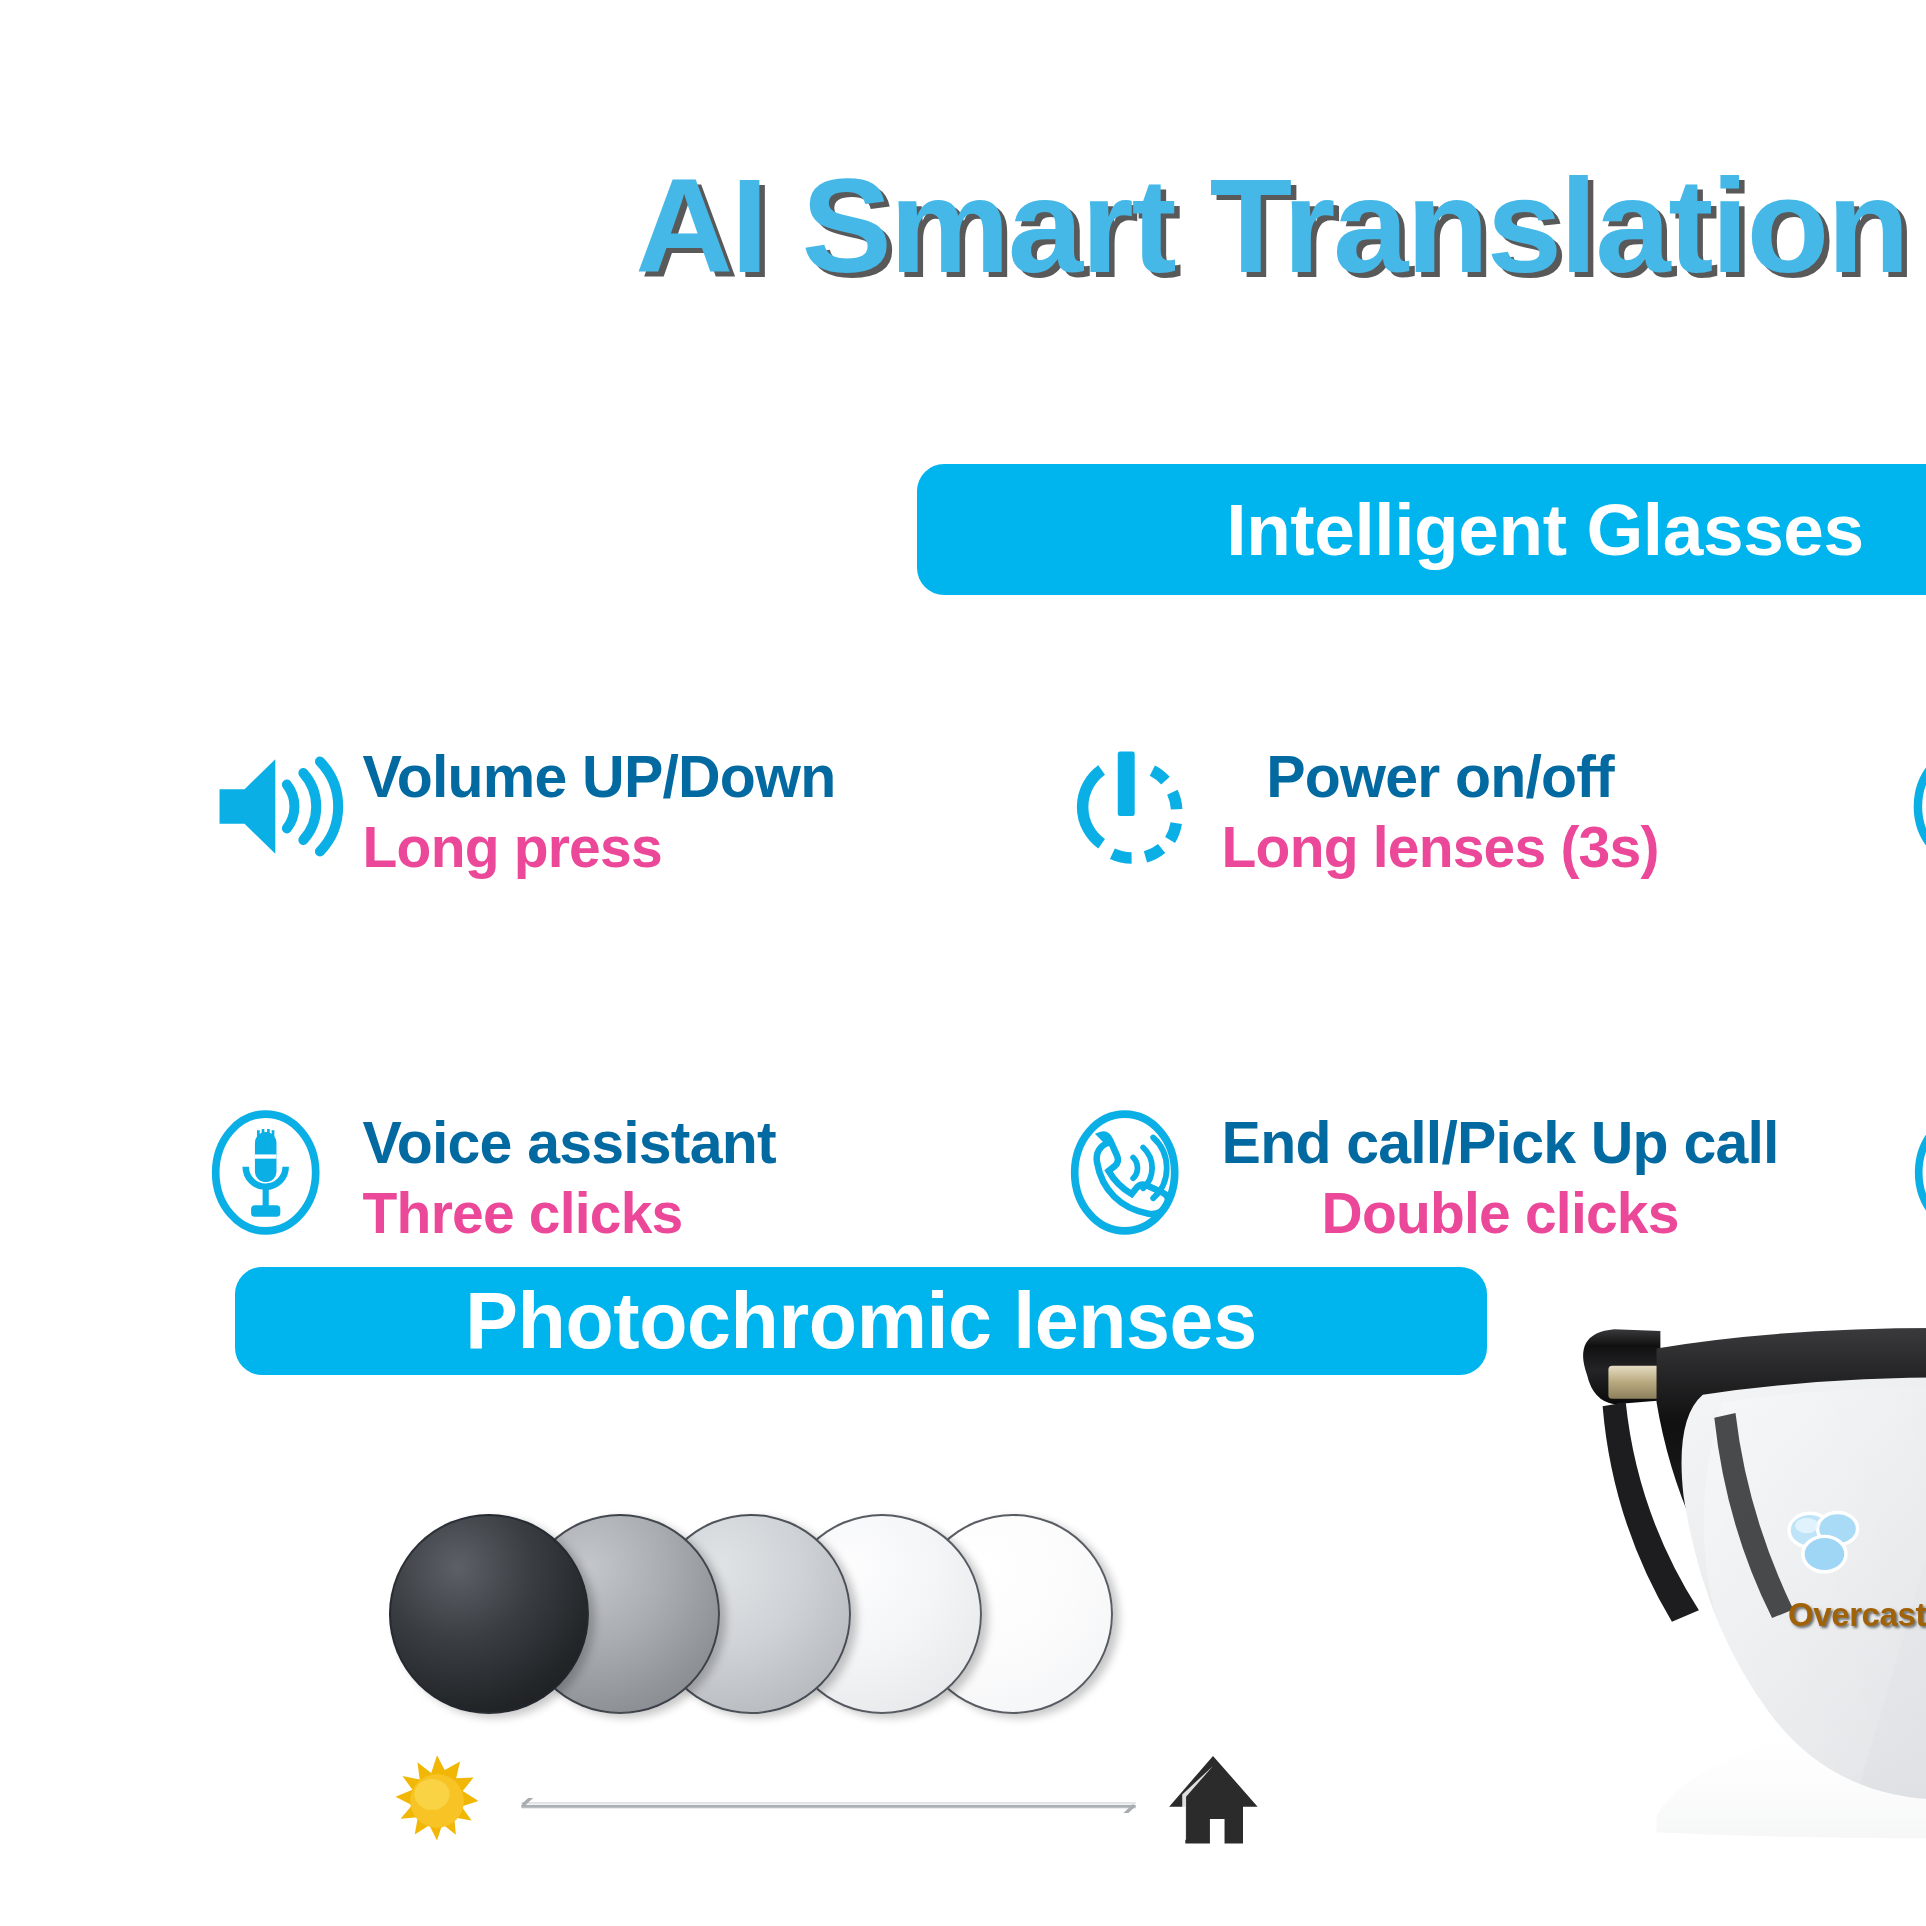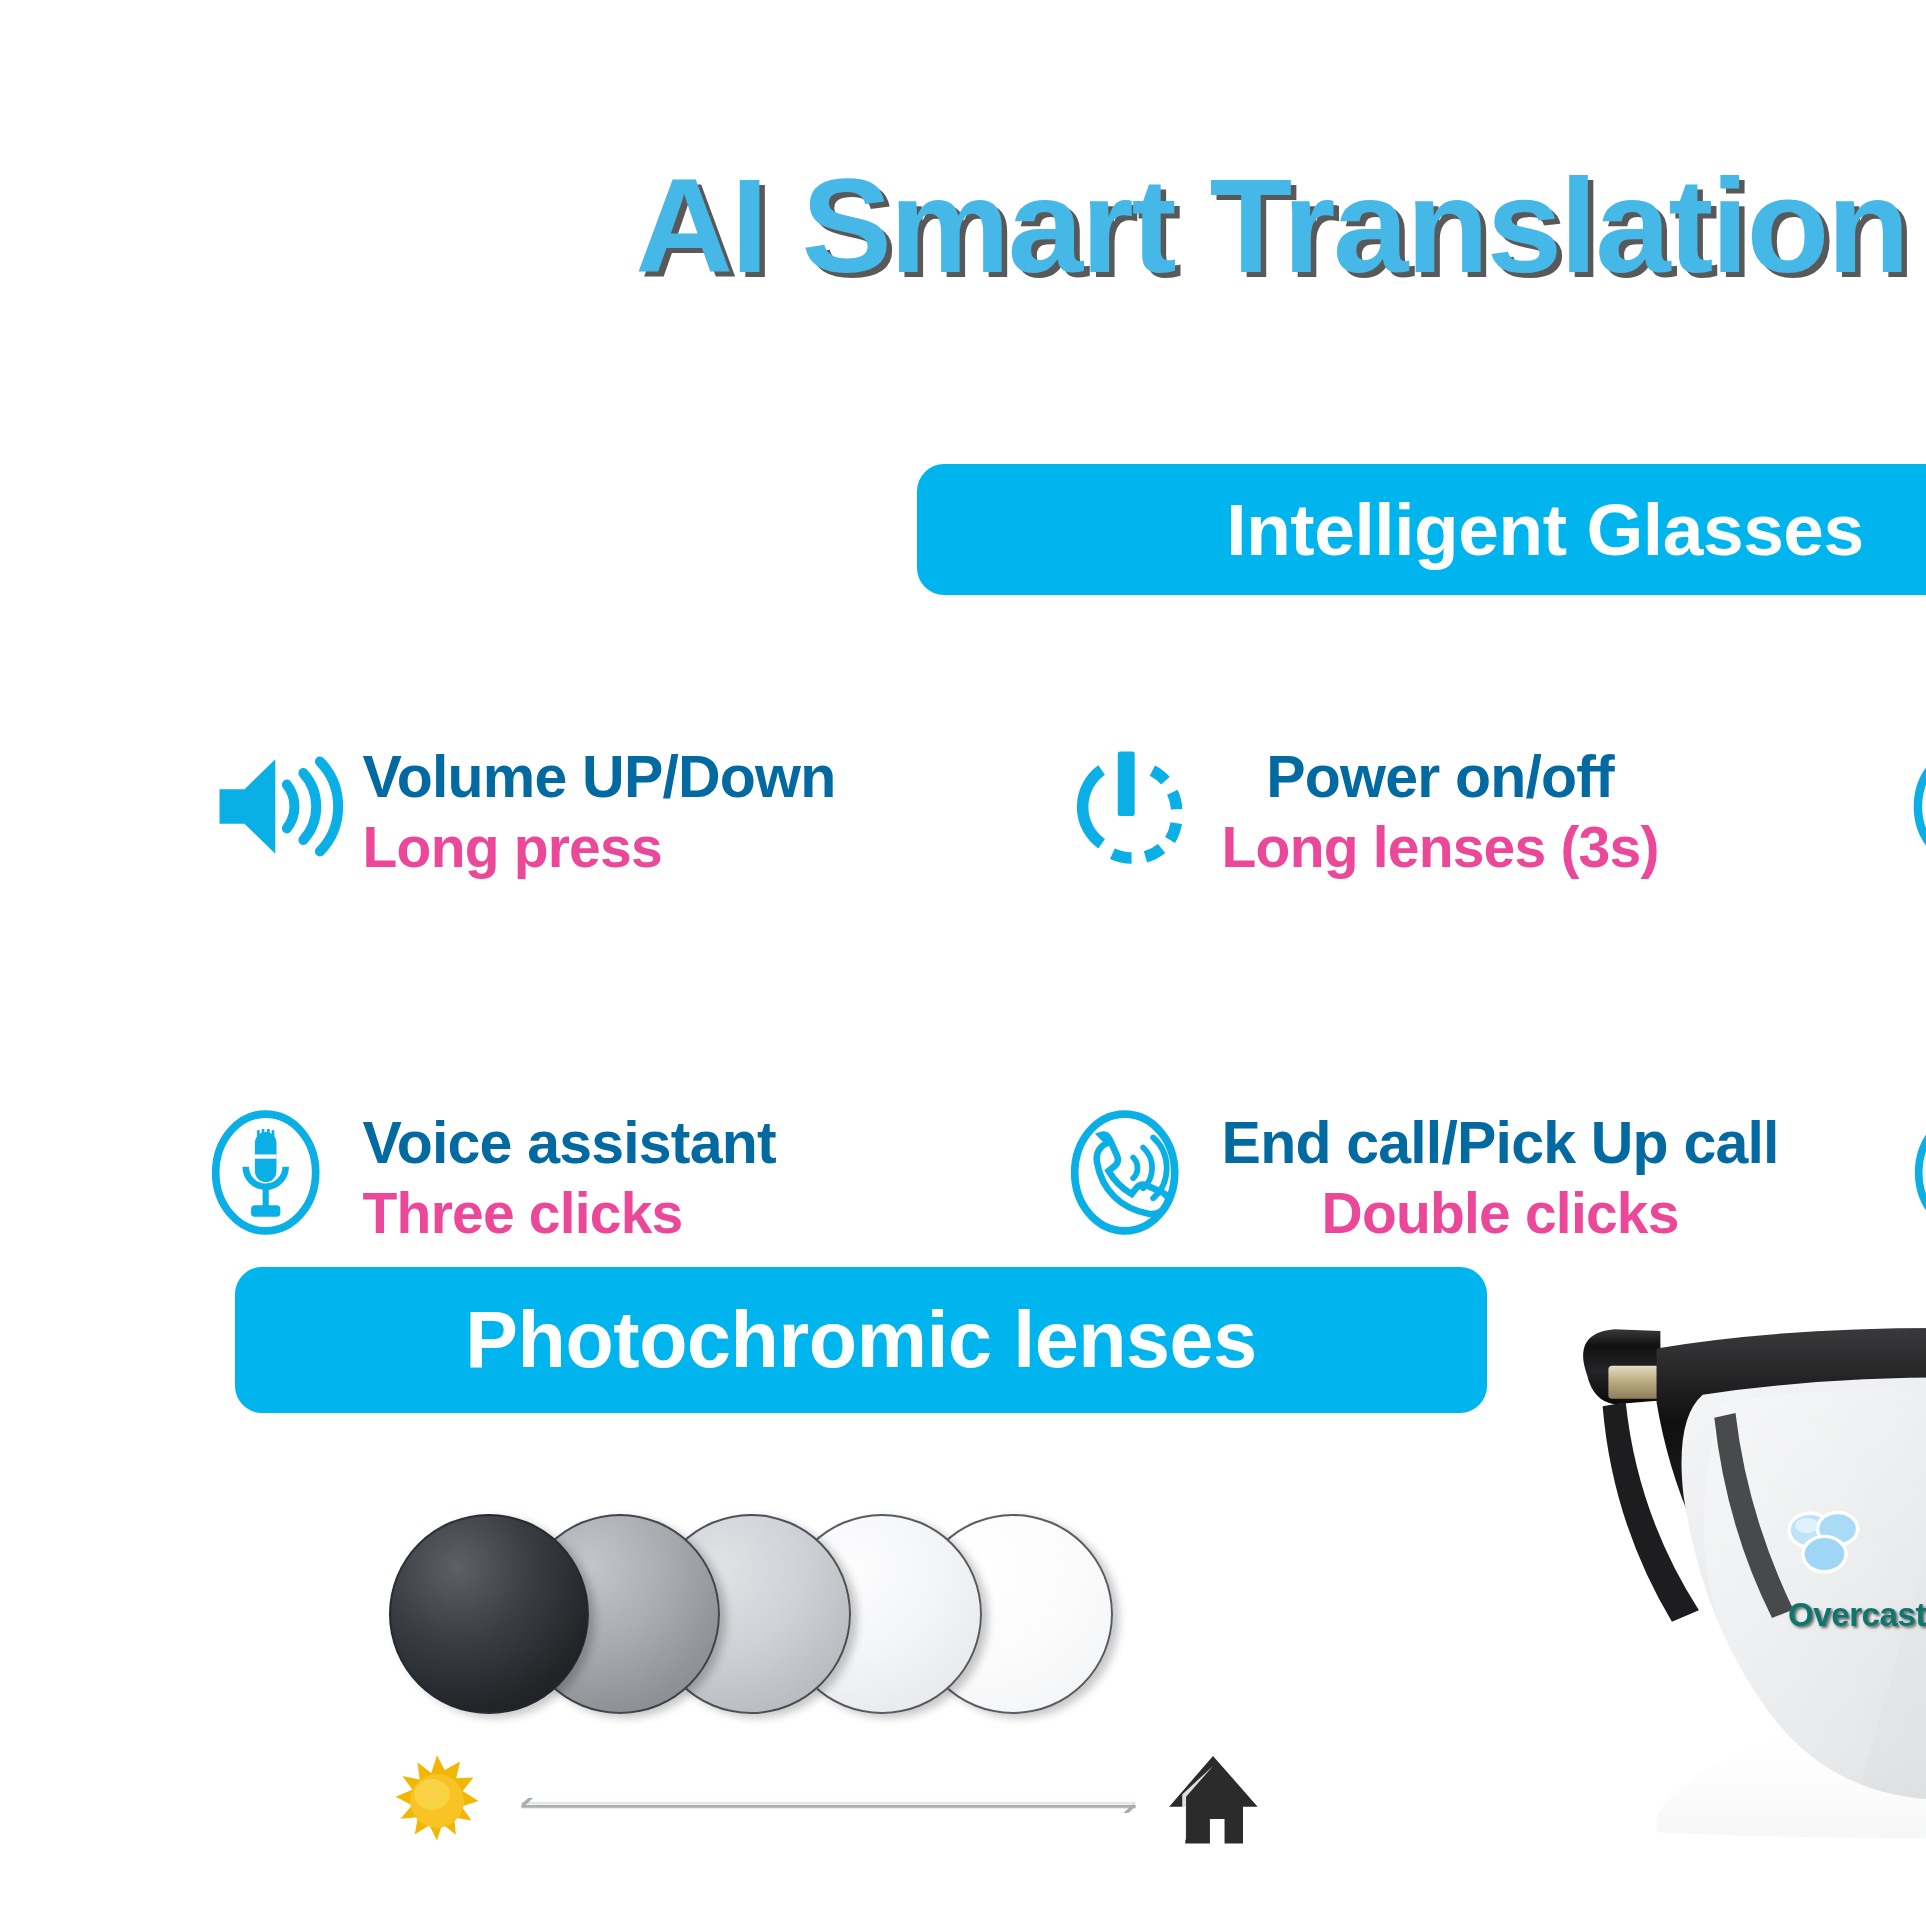--- a/index.html
+++ b/index.html
@@ -25,21 +25,21 @@
     background:#00b4ed;
     border-radius:27px;
     display:flex; align-items:center; justify-content:center;
     color:#ffffff; font-weight:bold;
   }
   #pill-control {
     left:917px; top:464px; width:1256px; height:131px;
     font-size:73px; letter-spacing:-0.4px;
   }
   #pill-lenses {
-    left:235px; top:1267px; width:1252px; height:146px;
+    left:235px; top:1267px; width:1252px; height:108px;
     font-size:79px; letter-spacing:-0.4px;
   }
 
   
   .features { position:absolute; left:208px; top:743px; width:2697px; }
   .frow { display:flex; }
   .frow + .frow { margin-top:231px; }
   .fcell { display:flex; align-items:flex-start; }
   .fcell.c1 { width:859px; }
   .fcell.c2 { width:844px;text-align:center; }
@@ -74,21 +74,21 @@
   
   .scale-row { position:absolute; left:389px; top:1741px; width:917px; height:139px; }
   .sun-ico { position:absolute; left:0; top:11.6px; }
   .home-ico { position:absolute; left:774px; top:7.7px; }
   .arrow-line { position:absolute; left:116px; top:57px; width:647px; height:14.6px; }
 
   
   .glasses { position:absolute; left:1541px; top:1279px; width:1502px; height:601px; }
 
   .wlabel {
-    position:absolute; color:#0f766e; font-weight:bold; font-size:33px;
+    position:absolute; color:#a16207; font-weight:bold; font-size:33px;
     text-shadow: 1.9px 1.9px 2.7px rgba(0,0,0,0.55);
     white-space:nowrap; letter-spacing:-0.4px;
   }
   #lbl-overcast { left:247px; top:317px; }
 </style>
 </head>
 <body>
 
 <div class="page">
 

